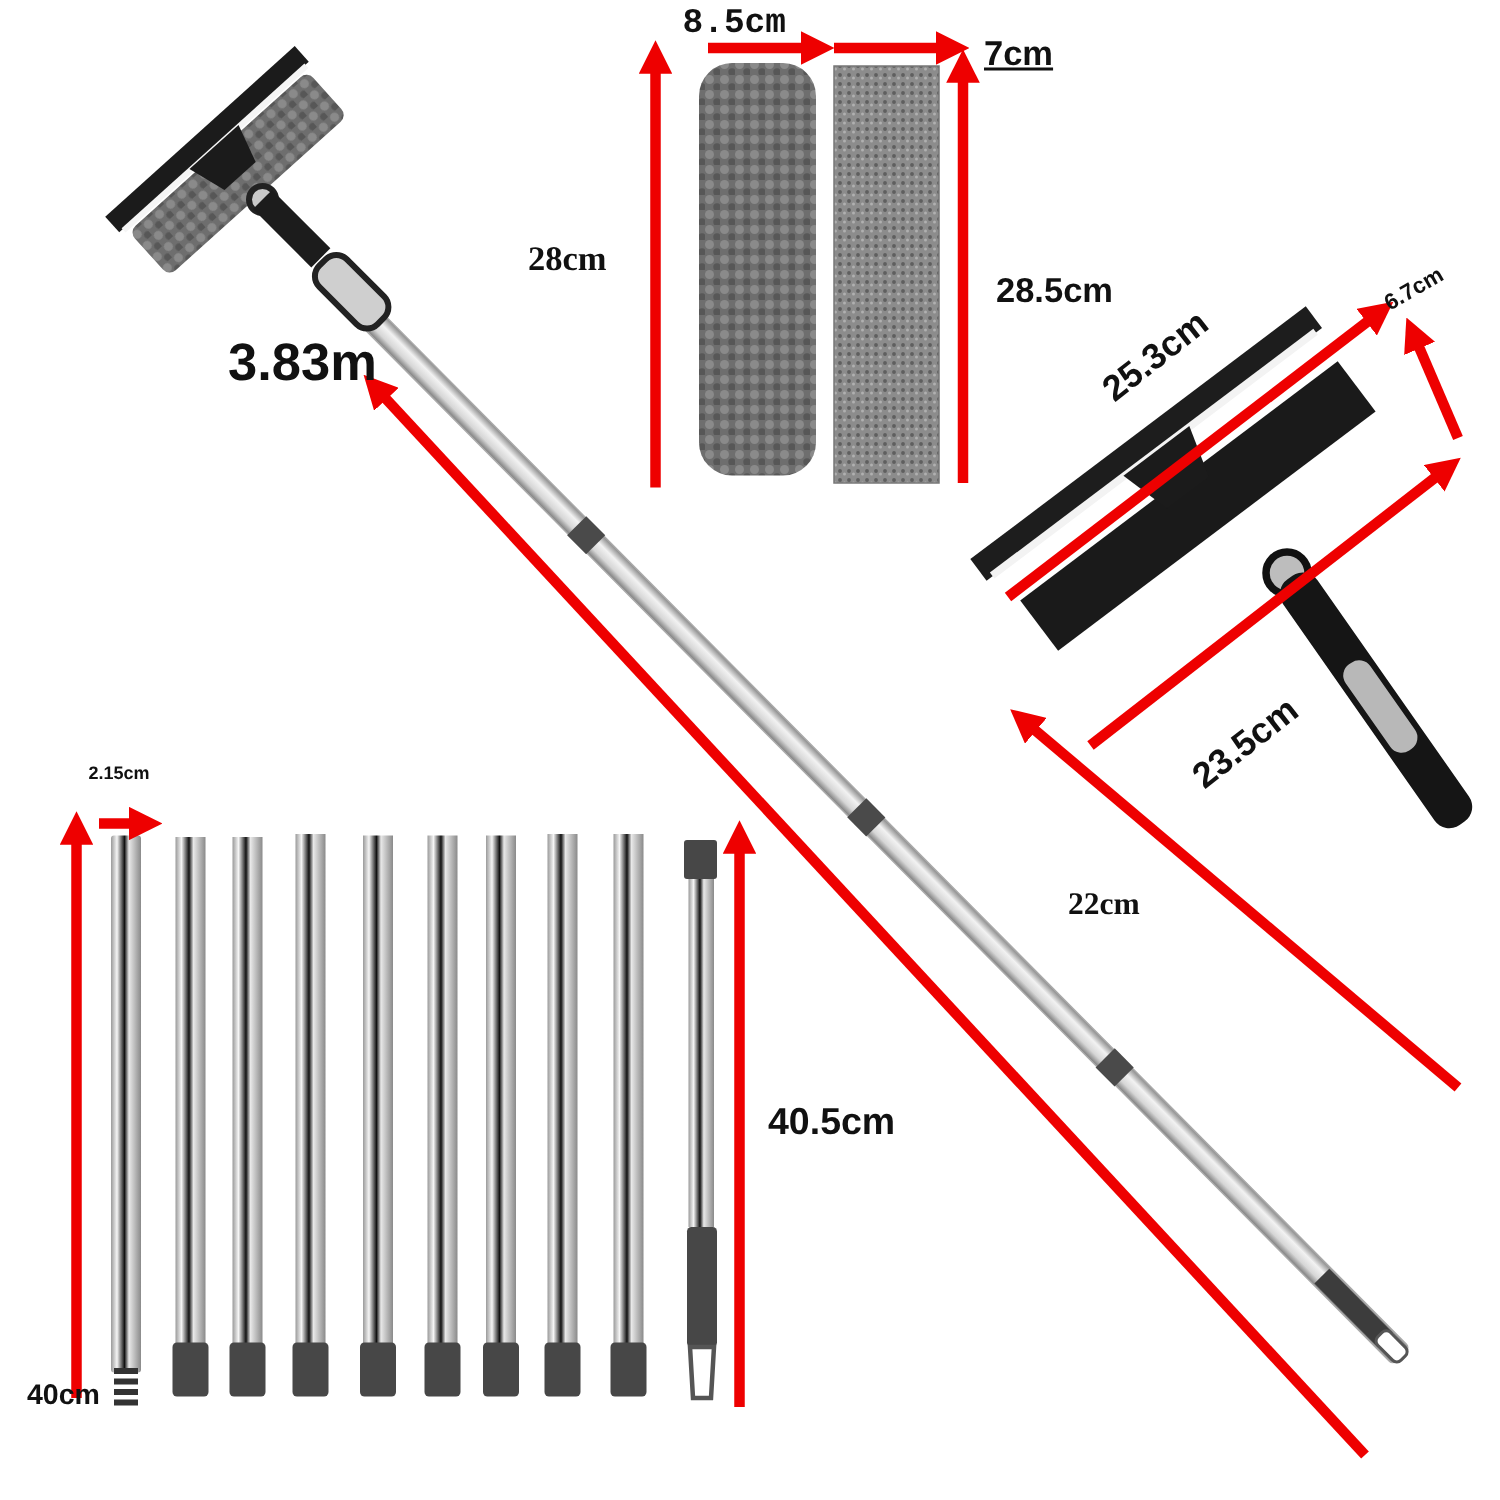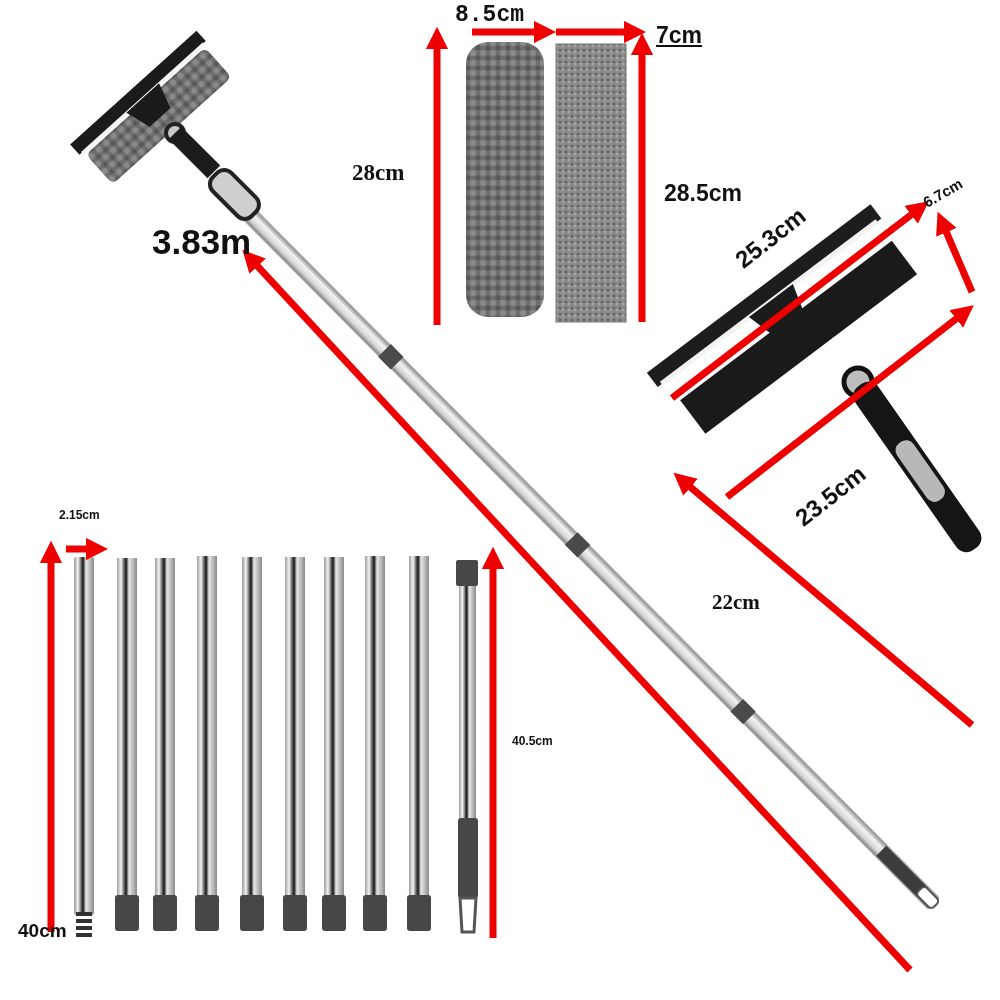--- a/index.html
+++ b/index.html
@@ -174,14 +174,14 @@
   <div class="lbl" style="left:455px;top:2px;font-size:23px;font-family:Liberation Mono, monospace;">8.5cm</div>
   <div class="lbl" style="left:352px;top:160px;font-size:23px;font-family:Liberation Serif, serif;">28cm</div>
   <div class="lbl" style="left:656px;top:22px;font-size:23px;text-decoration:underline;">7cm</div>
   <div class="lbl" style="left:664px;top:180px;font-size:23px;">28.5cm</div>
   <div class="lbl" style="left:730px;top:252px;font-size:24px;transform:rotate(-38deg);transform-origin:left top;">25.3cm</div>
   <div class="lbl" style="left:920px;top:196px;font-size:15px;transform:rotate(-30deg);transform-origin:left top;">6.7cm</div>
   <div class="lbl" style="left:790px;top:510px;font-size:24px;transform:rotate(-38deg);transform-origin:left top;">23.5cm</div>
   <div class="lbl" style="left:712px;top:590px;font-size:21px;font-family:Liberation Serif, serif;">22cm</div>
   <div class="lbl" style="left:59px;top:508px;font-size:12px;">2.15cm</div>
   <div class="lbl" style="left:18px;top:920px;font-size:19px;">40cm</div>
-  <div class="lbl" style="left:512px;top:734px;font-size:12px;">40.5cm</div>
+  <div class="lbl" style="left:512px;top:734px;font-size:25px;">40.5cm</div>
 </div>
 
 </body></html>

